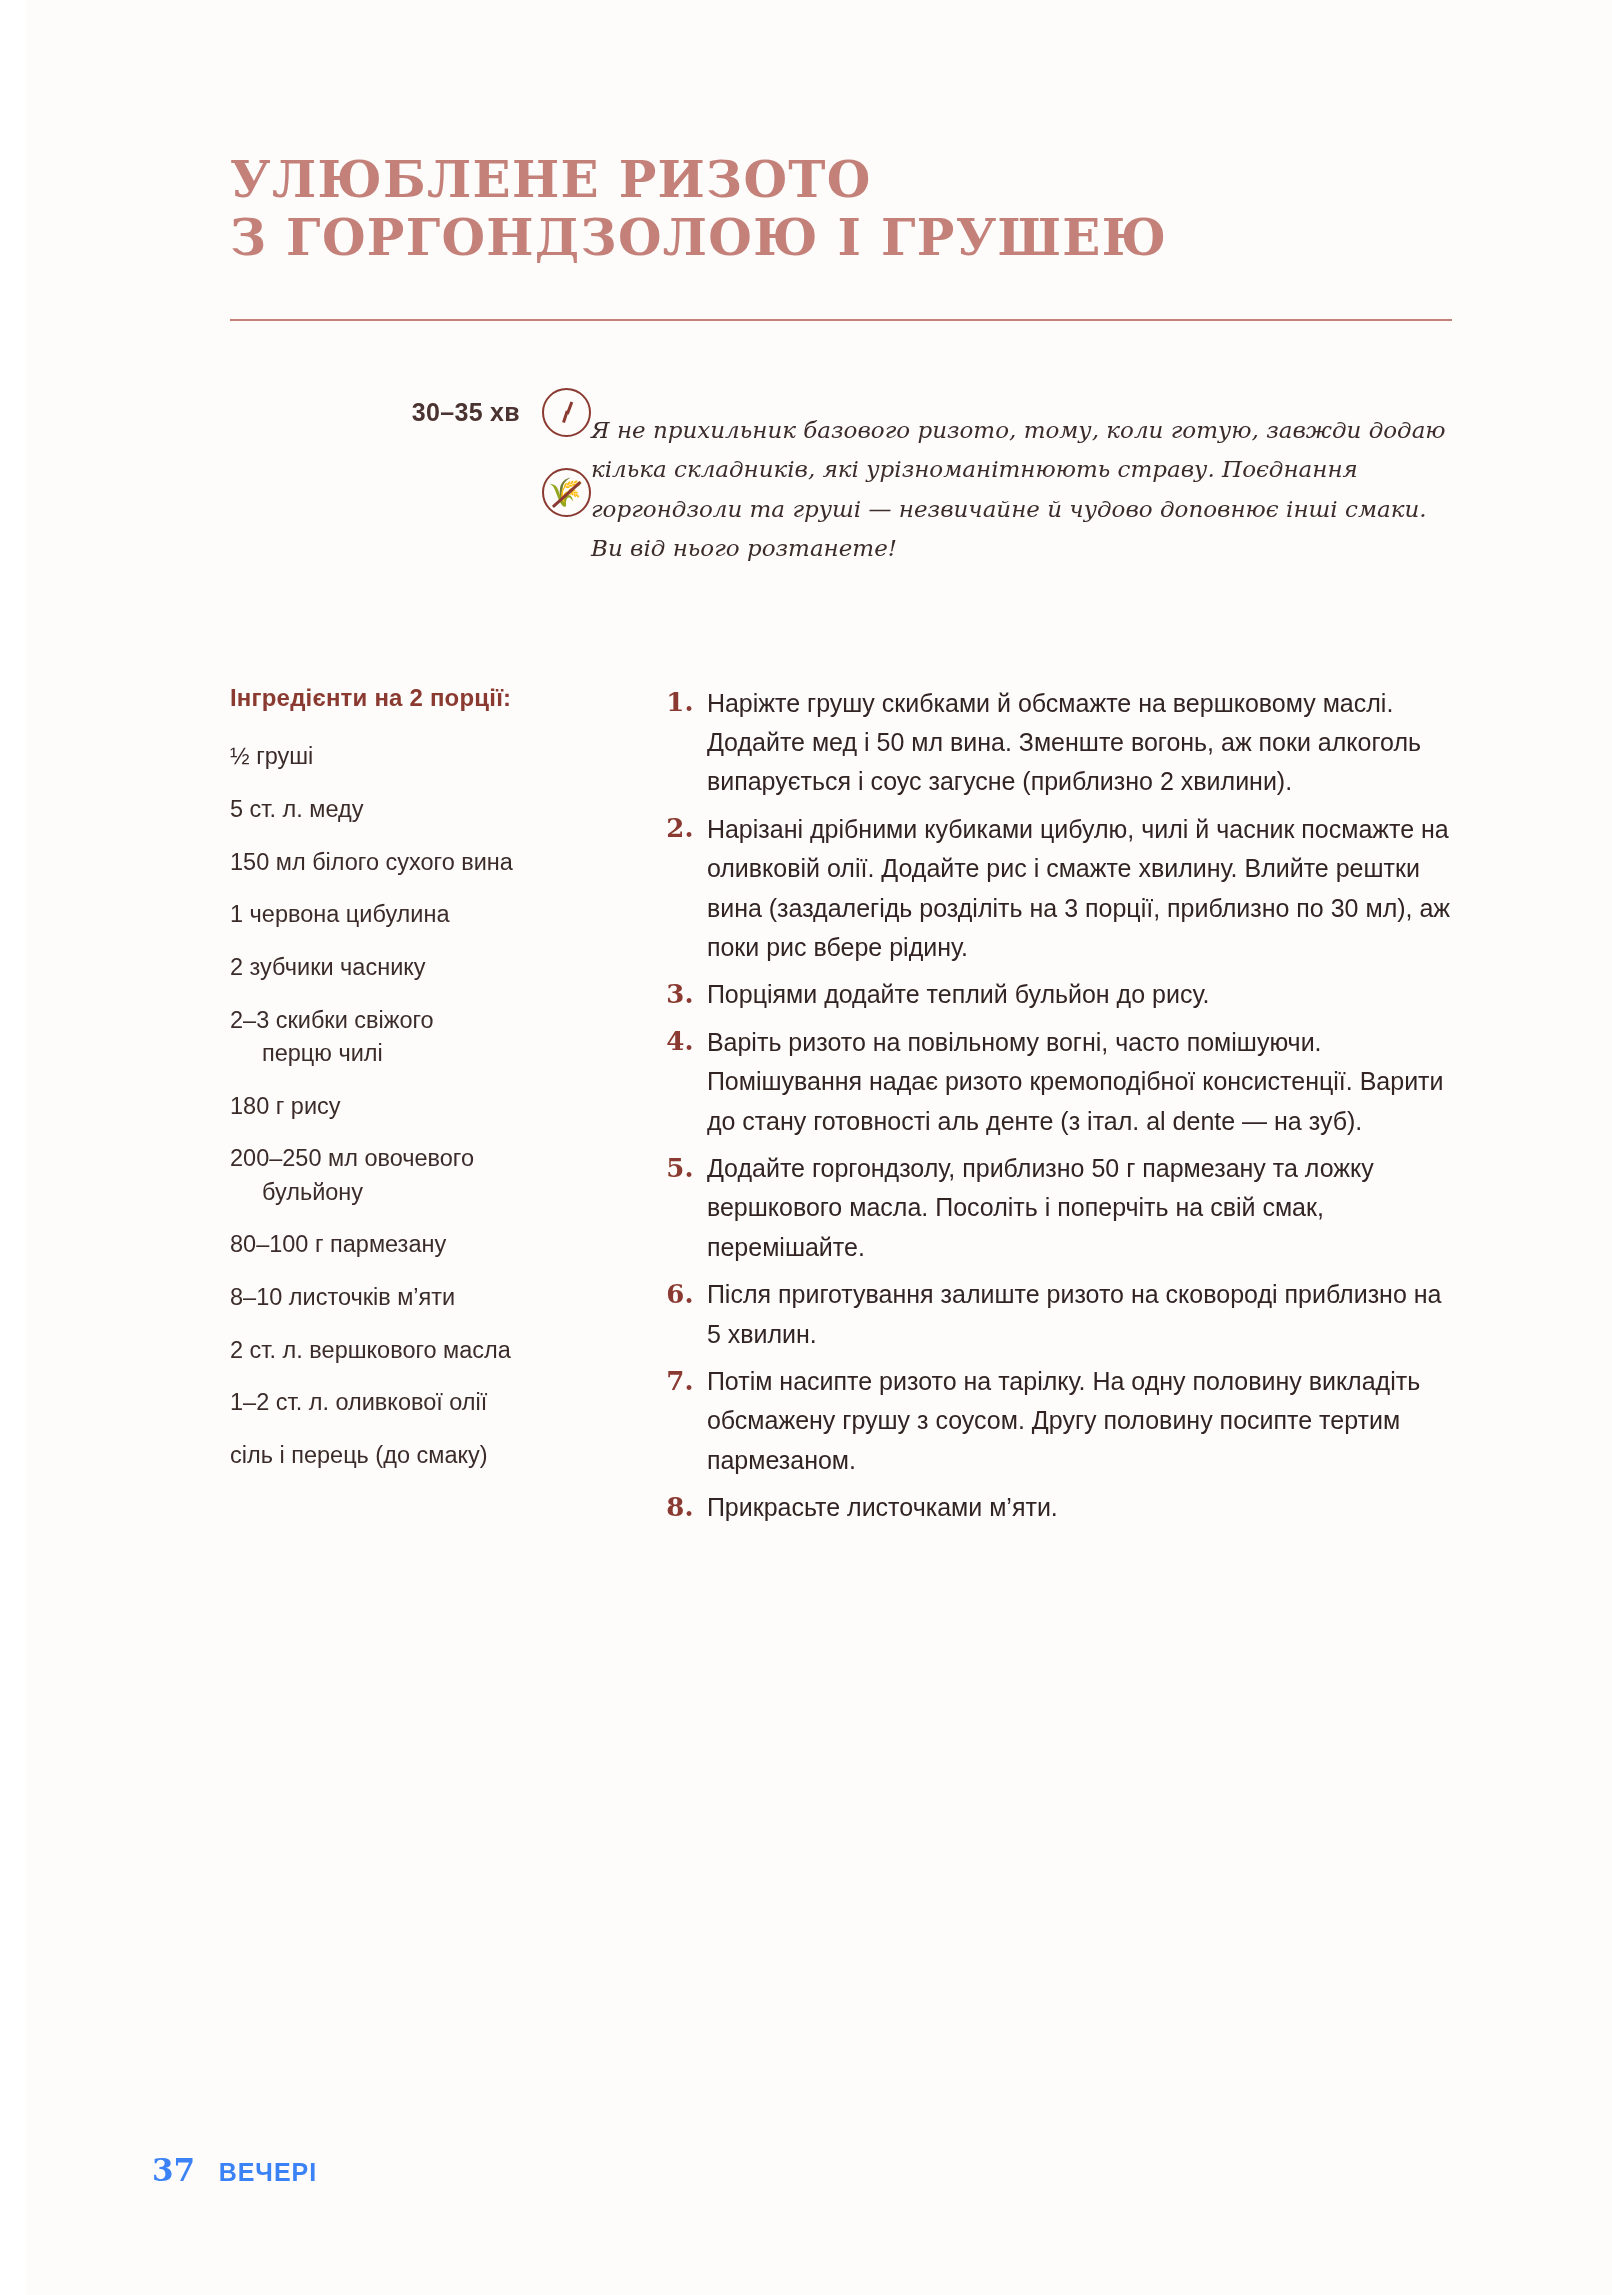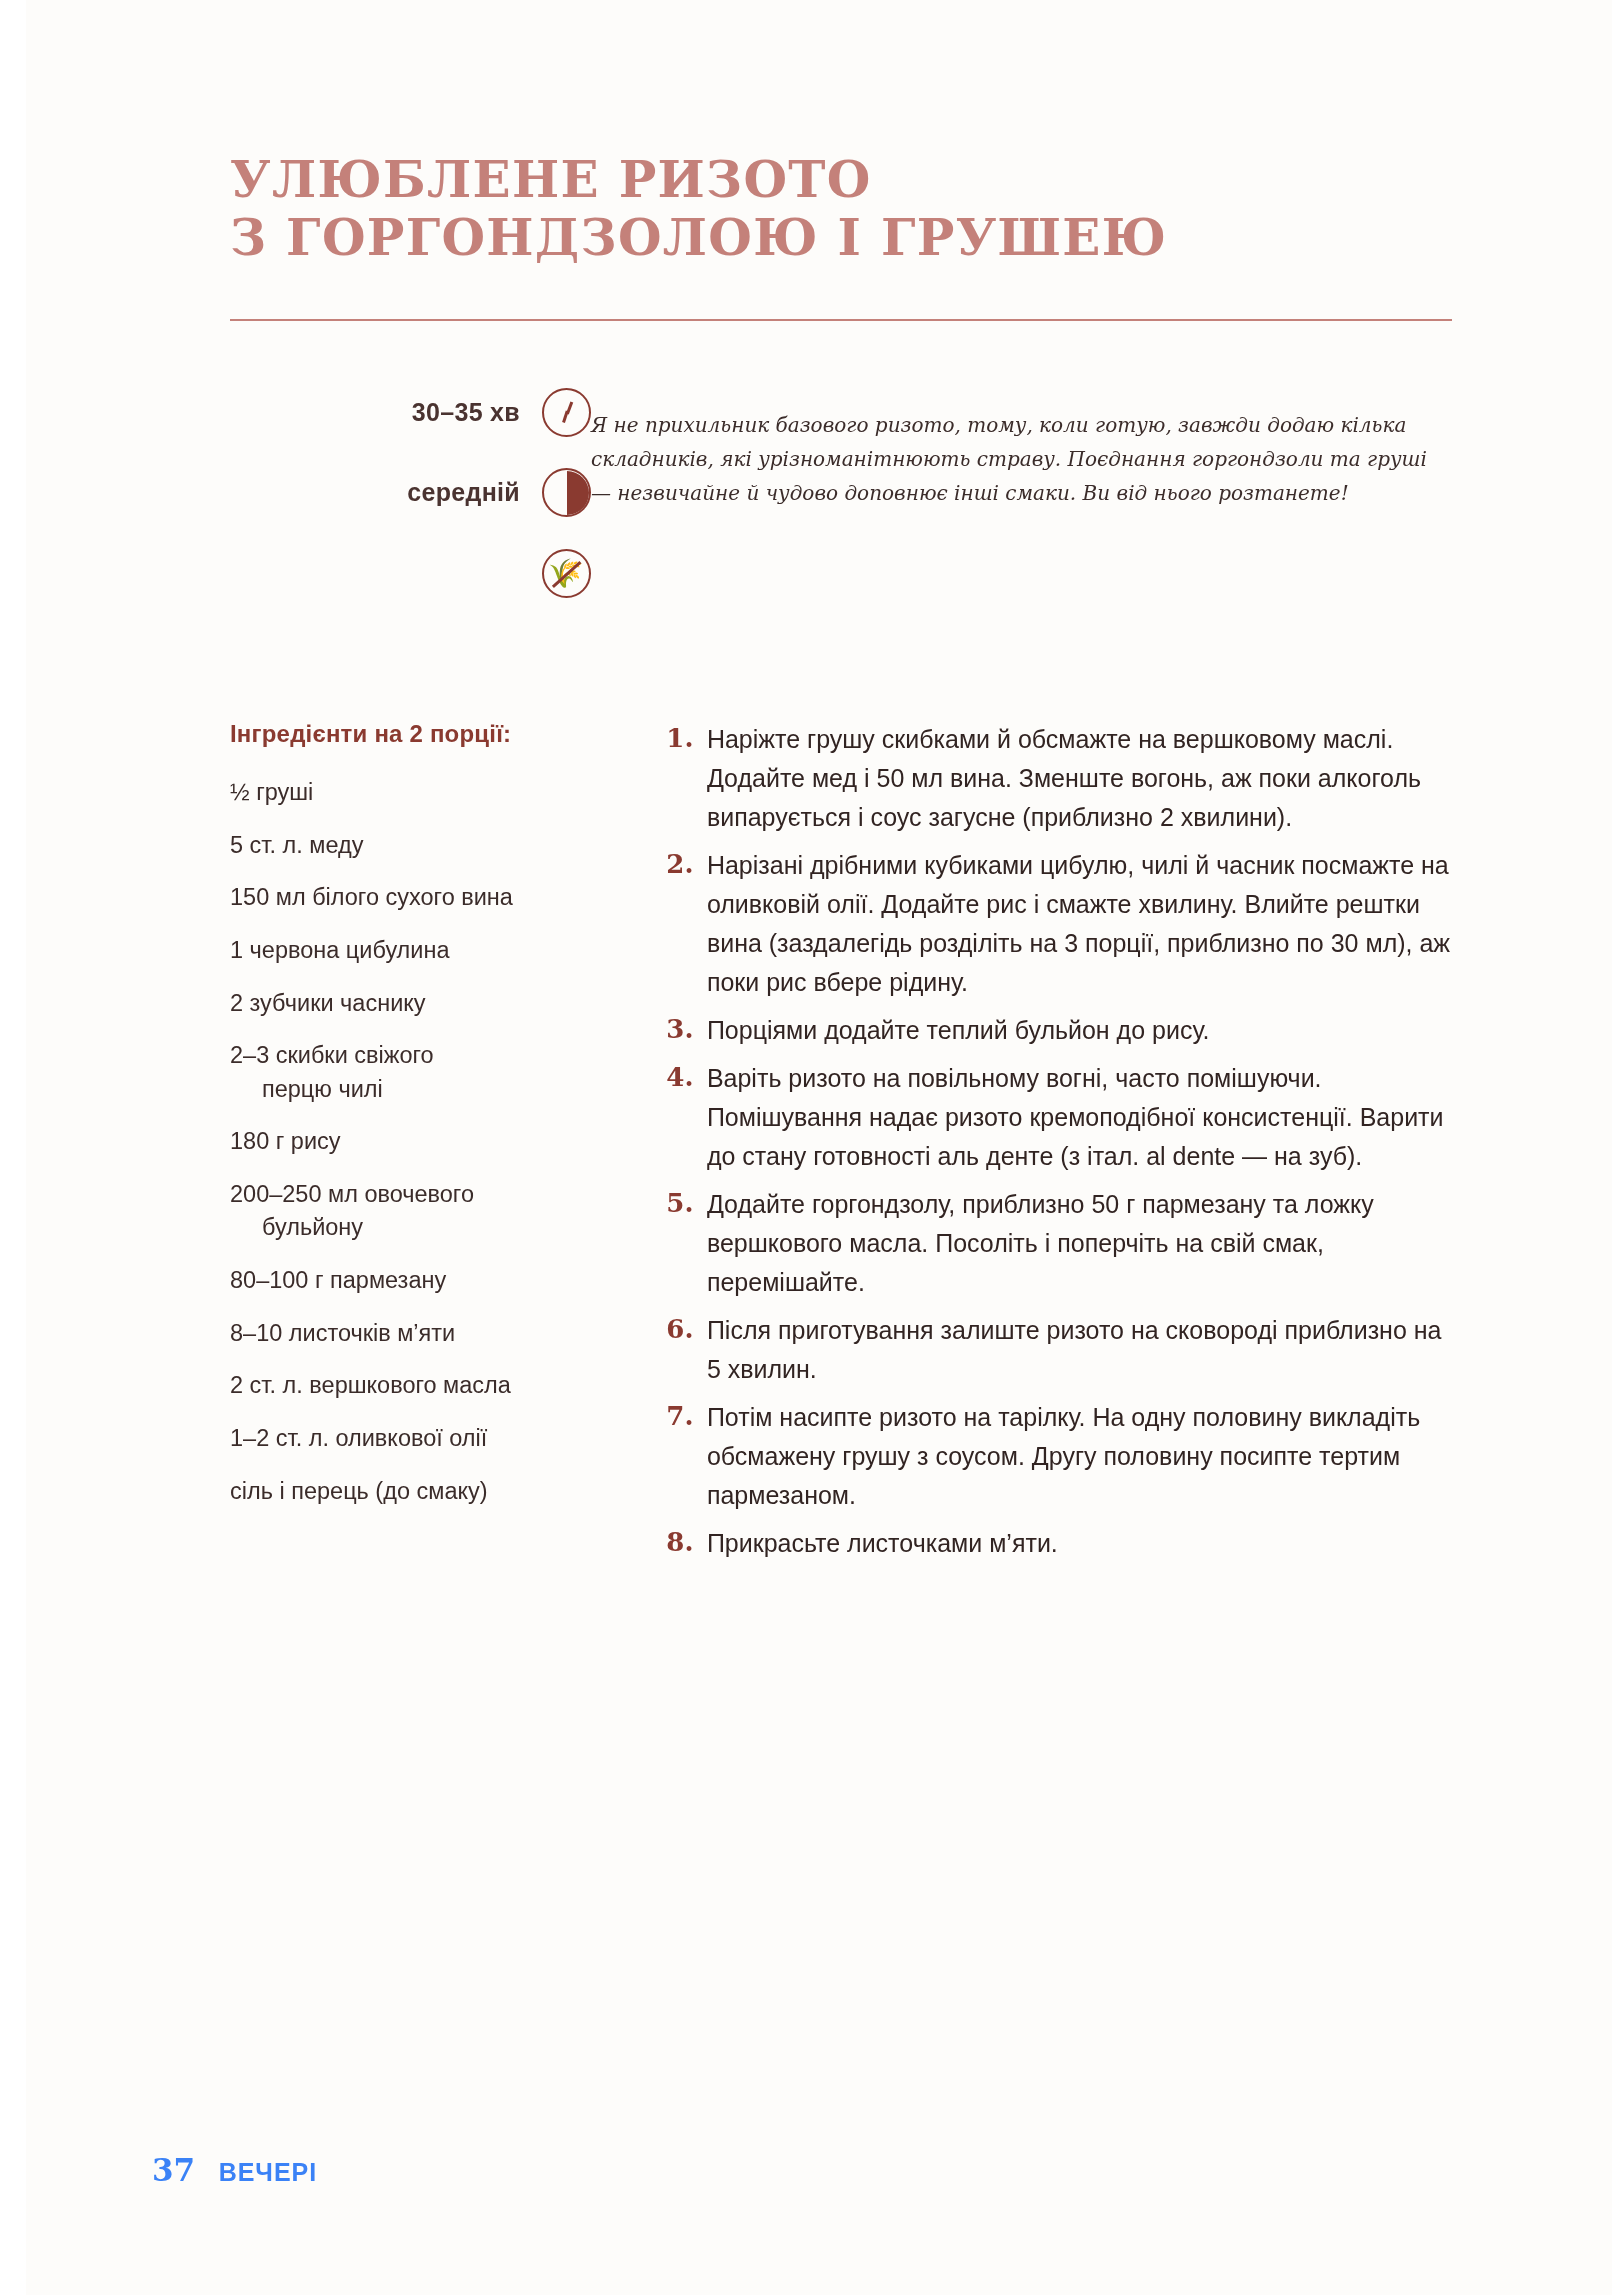--- a/index.html
+++ b/index.html
@@ -134,21 +134,21 @@
     width: 37px;
     height: 2.5px;
     background: #8a3a30;
     transform: rotate(-42deg);
   }
 
   .intro-text {
     flex: 1;
     font-family: "DejaVu Serif", serif;
     font-style: italic;
-    font-size: 20px;
+    font-size: 23px;
     line-height: 1.72;
     color: #3b2c2a;
     padding-top: 6.7px;
   }
 
   
   .body-row {
     margin-top: 92px;
     display: flex;
     align-items: flex-start;
@@ -242,27 +242,20 @@
 
         <div class="badge">
           <span class="badge-label">30–35 хв</span>
           <span class="badge-icon">
             <span class="circle"></span>
             <span class="clock-hand-long"></span>
             <span class="clock-hand-short"></span>
           </span>
         </div>
 
-        <div class="badge">
-          <span class="badge-label">середній</span>
-          <span class="badge-icon">
-            <span class="circle"></span>
-            <span class="half-fill"></span>
-          </span>
-        </div>
 
         <div class="badge">
           <span class="badge-label"></span>
           <span class="badge-icon">
             <span class="circle"></span>
             <span class="wheat-glyph">🌾</span>
             <span class="badge-slash"></span>
           </span>
         </div>
 

